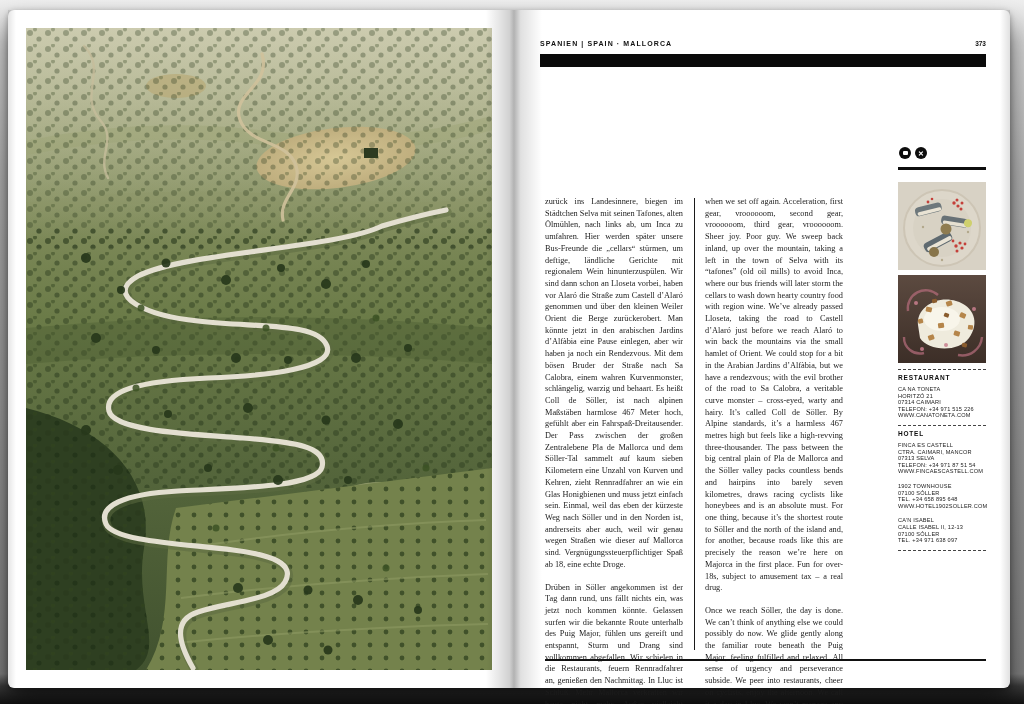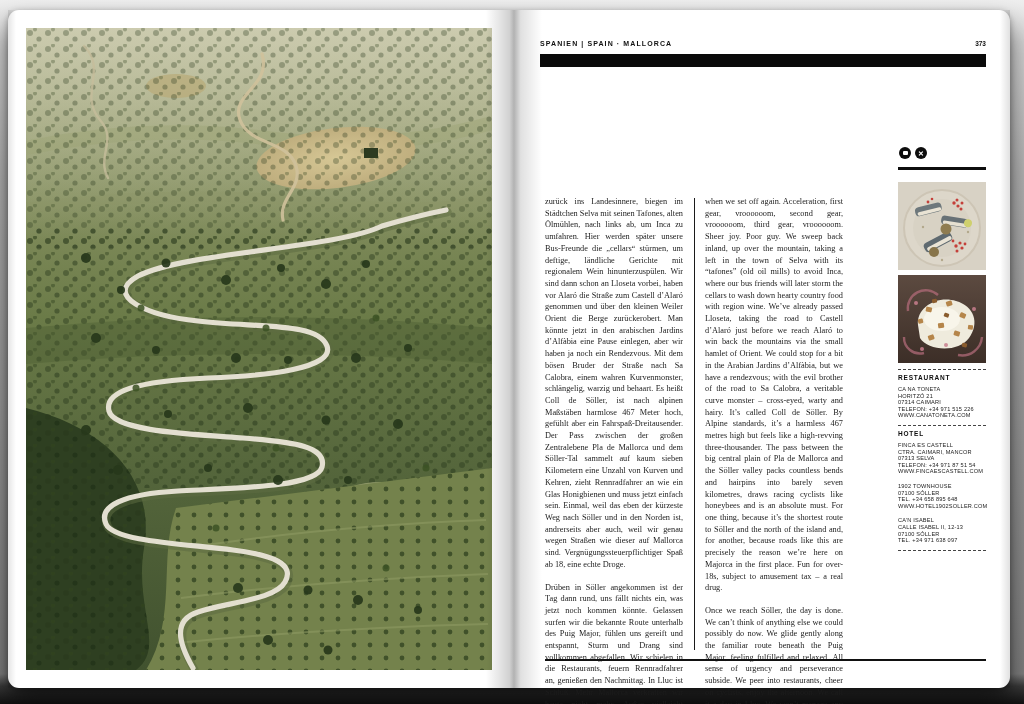--- a/index.html
+++ b/index.html
@@ -7,21 +7,21 @@
   body {
     font-family:"Liberation Sans", sans-serif;
     background:linear-gradient(180deg,#efefef 0%,#d6d6d6 6%,#b5b5b5 25%,#9a9a9a 60%,#7d7d7d 100%);
     position:relative;
   }
   .floor { position:absolute; left:0; right:0; bottom:0; height:30px;
     background:linear-gradient(180deg,rgba(60,60,60,0) 0%,#3a3a3a 40%,#121212 100%); }
 
   .spread {
     position:absolute; left:8px; top:10px; width:1002px; height:678px;
-    background:#ffffff; border-radius:11px;
+    background:#ffffff; border-radius:6px;
     box-shadow:0 16px 28px rgba(0,0,0,.55), 0 2px 6px rgba(0,0,0,.35);
   }
   .gutter {
     position:absolute; top:0; bottom:0; left:478px; width:56px; pointer-events:none;
     background:linear-gradient(90deg,rgba(0,0,0,0) 0%,rgba(0,0,0,.18) 42%,rgba(0,0,0,.30) 50%,rgba(0,0,0,.12) 62%,rgba(0,0,0,0) 100%);
     z-index:5;
   }
   .page-left { position:absolute; left:0; top:0; width:494px; height:678px; }
   .photo-frame { position:absolute; left:18px; top:18px; width:466px; height:642px; overflow:hidden; background:#5d6b42; }
   .photo-frame svg { display:block; width:100%; height:100%; }

